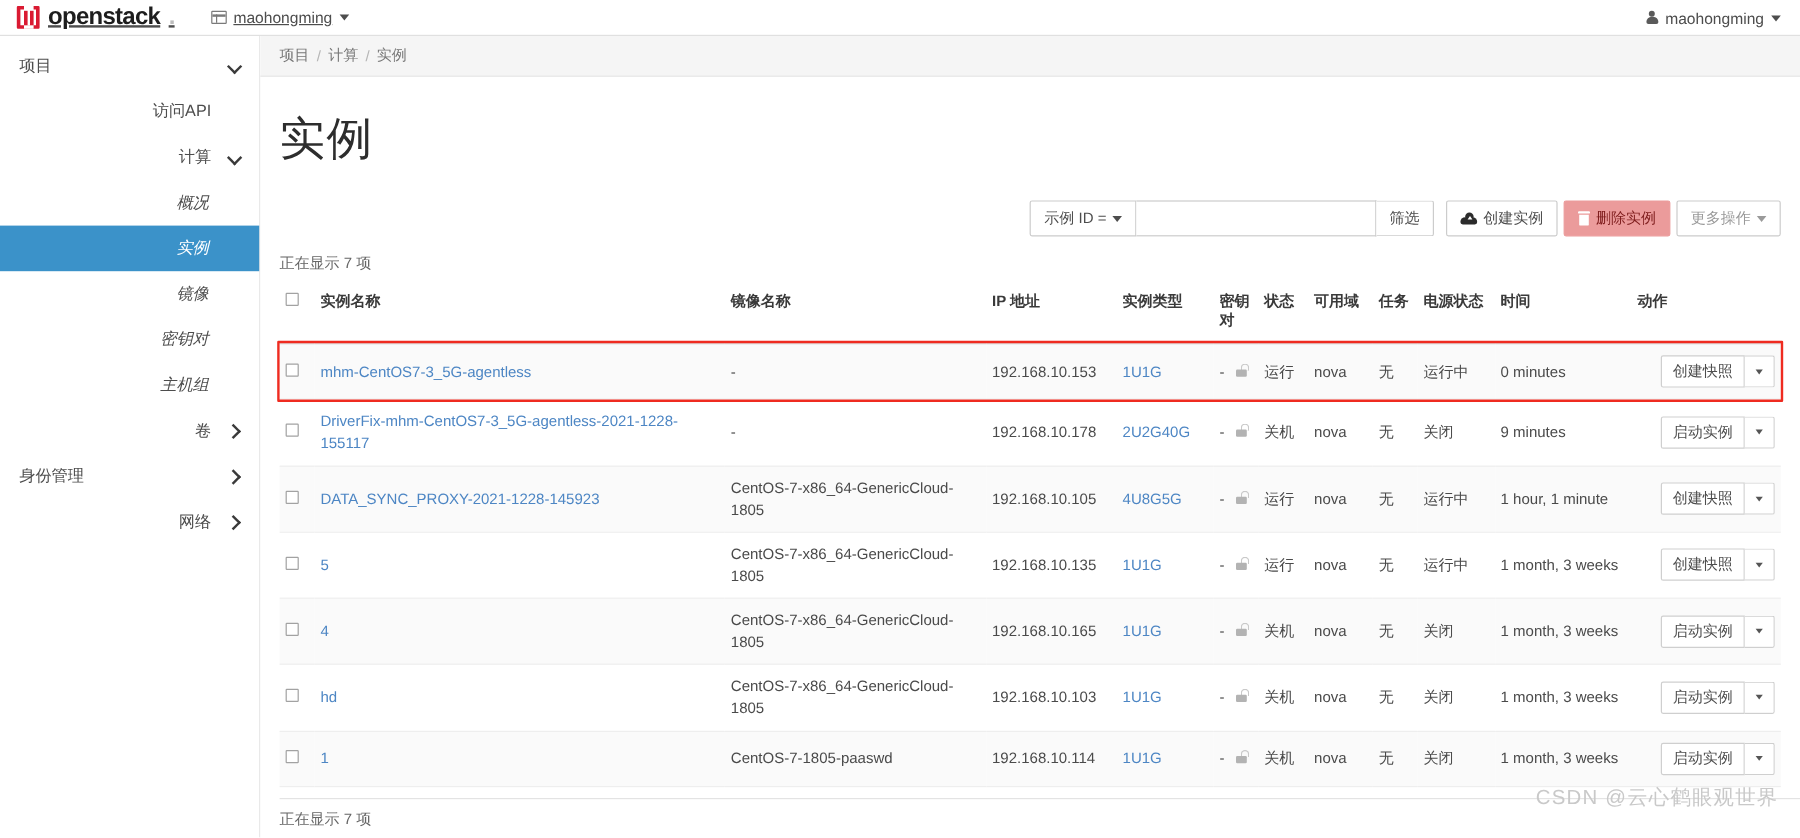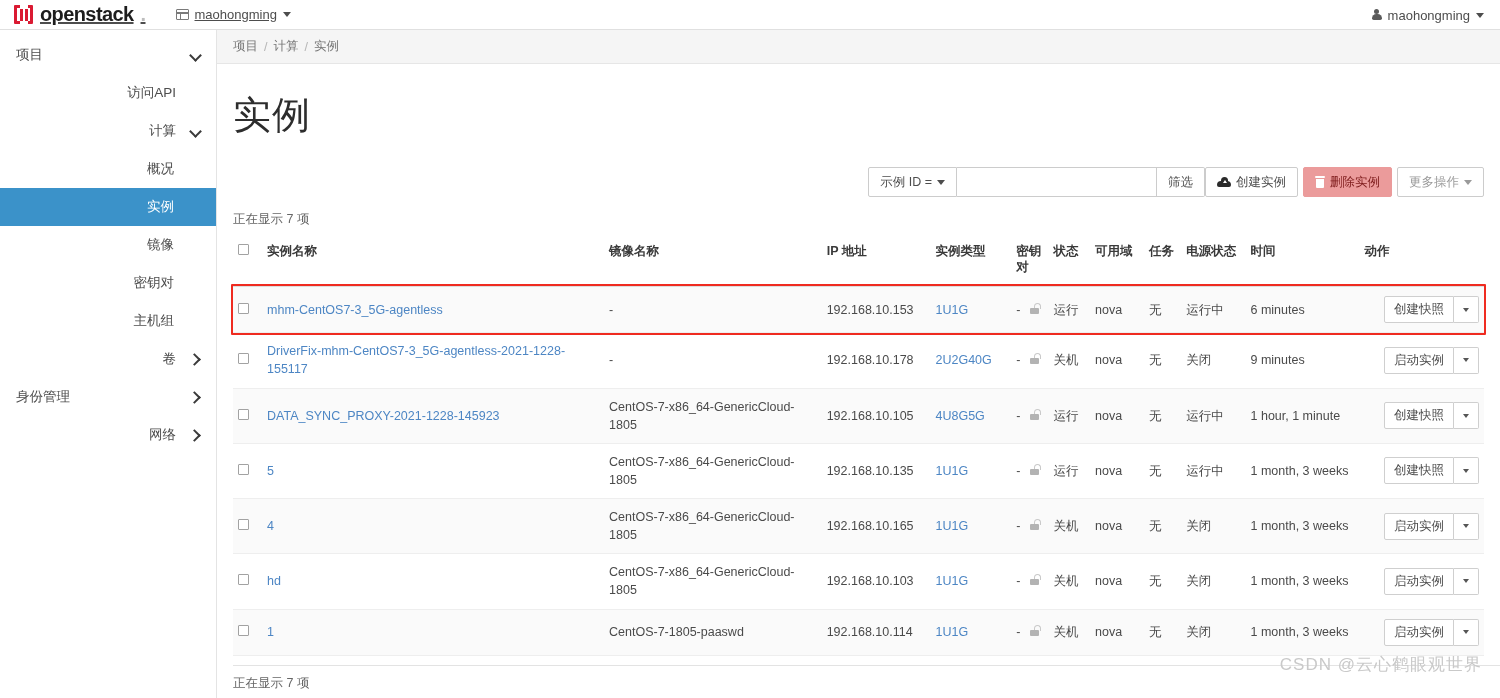--- a/index.html
+++ b/index.html
@@ -104,21 +104,21 @@
     height: 38px;
     padding: 0 14px 0 16px;
     font-size: 13.5px;
     color: #4d4d4d;
     cursor: pointer;
     white-space: nowrap;
   }
   .nav-item .lbl { flex: 1; }
   .nav-item.lvl0 .lbl { text-align: left; }
   .nav-item.lvl1 .lbl { text-align: right; padding-right: 14px; }
-  .nav-item.lvl2 .lbl { text-align: right; padding-right: 16px; }
+  .nav-item.lvl2 .lbl { text-align: right; padding-right: 16px; font-style: italic; }
   .nav-item.active {
     background: #3b92c9; color: #ffffff;
   }
   .chev {
     width: 12px; flex: none; position: relative;
     display: inline-block; height: 12px; color: #3a3a3a;
   }
   .chev::before {
     content: ""; position: absolute; left: 1px; top: 2px;
     width: 7px; height: 7px;
@@ -174,21 +174,21 @@
     width: 200px;
     border: 1px solid #cccccc;
     border-left: none;
     height: 30px;
     padding: 0 8px;
     font-size: 12.5px;
     outline: none;
     border-radius: 0;
     font-family: inherit;
   }
-  .btn-filter { border-left: none; border-radius: 0 2px 2px 0; }
+  .btn-filter { border-left: none; border-radius: 0 2px 2px 0; margin-right: 10px; }
   .btn-create { margin-right: 5px; }
   .btn-delete {
     background: #eb9b9b;
     border-color: #eb9b9b;
     color: #7f1d1d;
     margin-right: 5px;
   }
   .btn-more { color: #9a9a9a; }
 
   .ico-cloud {
@@ -474,21 +474,21 @@
               <td><span class="chk"></span></td>
               <td><span class="lnk">mhm-CentOS7-3_5G-agentless</span></td>
               <td><span>-</span></td>
               <td><span>192.168.10.153</span></td>
               <td><span class="lnk">1U1G</span></td>
               <td><span style="margin-right: 10px;">-</span><span class="ico-lock"><span class="shackle"></span><span class="body"></span></span></td>
               <td><span>运行</span></td>
               <td><span>nova</span></td>
               <td><span>无</span></td>
               <td><span>运行中</span></td>
-              <td><span>6 minutes</span></td>
+              <td><span>0 minutes</span></td>
               <td>
                 <div class="act-group">
                   <button class="act-btn">创建快照</button>
                   <span class="act-caret">
                     <span class="caret"></span>
                   </span>
                 </div>
               </td>
             </tr>
             <tr>

